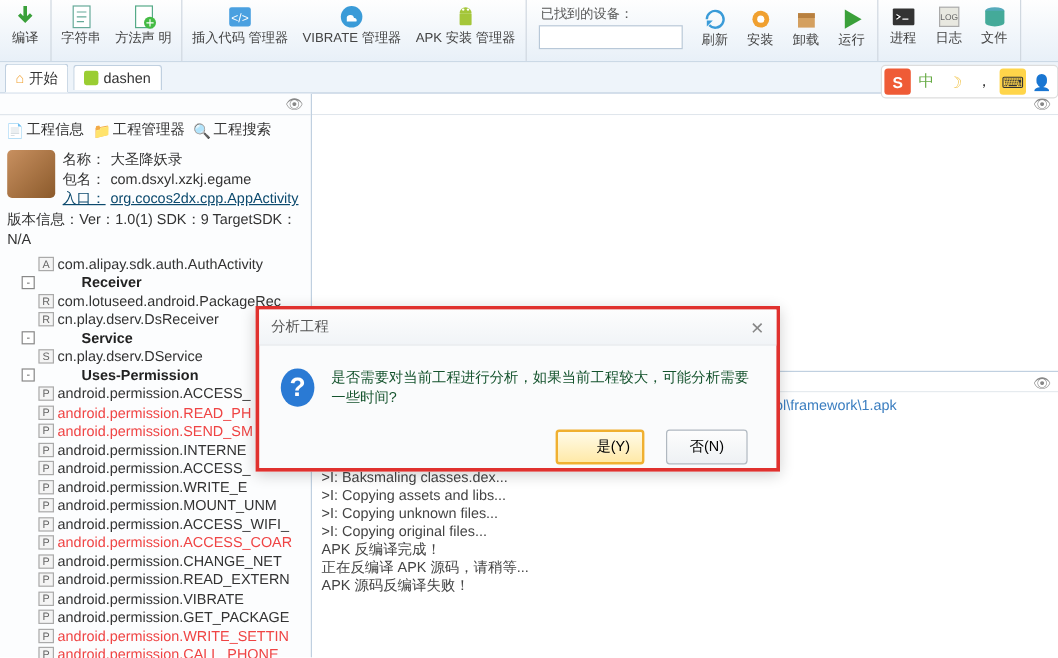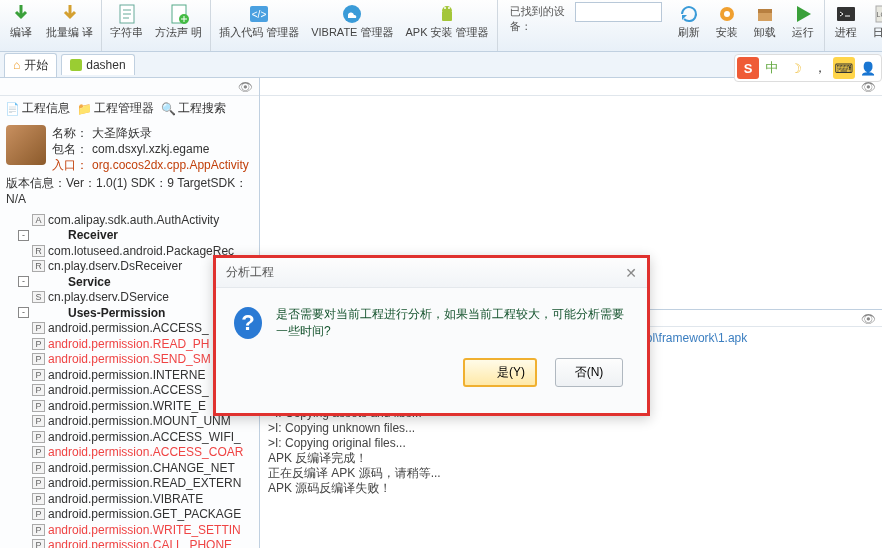--- a/index.html
+++ b/index.html
@@ -27,38 +27,38 @@
 .eye-icon { color:#888; cursor:pointer;}
 
 .info-tabs { display:flex; gap:8px; padding:4px 6px; font-size:12px;}
 .info-tab { display:flex; align-items:center; gap:2px; cursor:pointer;}
 .info-tab-icon{width:14px;height:14px;display:inline-flex;align-items:center;justify-content:center;}
 
 .project-info { padding:4px 6px; font-size:12px;}
 .proj-row { display:flex; gap:4px; line-height:16px;}
 .proj-thumb {width:40px;height:40px;background:linear-gradient(135deg,#c89060,#8b5a2b);border-radius:4px;float:left;margin-right:6px;}
 .proj-details{overflow:hidden;}
-.proj-link{color:#c2410c;}
+.proj-link{color:#0c4a6e;text-decoration:underline;}
 .ver-info{clear:both;padding-top:2px;font-size:12px;}
 
 .tree { flex:1; overflow:auto; padding:2px 0 2px 4px; font-size:12px;}
 .tree-row{display:flex;align-items:center;gap:3px;height:15.5px;white-space:nowrap;}
 .indent1{padding-left:14px;} .indent2{padding-left:28px;}
 .expander{width:11px;height:11px;border:1px solid #888;display:inline-flex;align-items:center;justify-content:center;font-size:9px;line-height:9px;color:#555;cursor:pointer;background:#fff;}
 .badge{width:13px;height:12px;border:1px solid #aaa;background:#f4f4f4;font-size:9px;display:inline-flex;align-items:center;justify-content:center;color:#666;}
 .tree-label{color:#333;}
 .tree-label.pink{color:#ef4444;}
 .tree-label.bold{font-weight:bold;color:#222;margin-left:36px;}
 
 .output-header{height:18px;border-top:1px solid #c0d0e0;border-bottom:1px solid #e0e6ec;display:flex;justify-content:flex-end;padding:2px 6px;}
 .output{flex:1;overflow:auto;padding:4px 8px;font-family:Consolas,monospace;font-size:12px;color:#444;background:#fff;}
 .output .kw{color:#3b7ec0;}
 .output div{white-space:nowrap;line-height:15px;}
 
-.dialog-overlay{position:absolute;left:213px;top:255px;width:437px;height:161px;border:3px solid #e0312e;background:#fafbfc;box-shadow:0 3px 12px rgba(0,0,0,.2);}
+.dialog-overlay{position:absolute;left:213px;top:255px;width:437px;height:138px;border:3px solid #e0312e;background:#fafbfc;box-shadow:0 3px 12px rgba(0,0,0,.2);}
 .dialog-title{display:flex;justify-content:space-between;align-items:center;padding:6px 10px;font-size:12px;color:#555;border-bottom:1px solid #e4e8ec;background:linear-gradient(#fdfdfd,#f1f4f7);}
 .dialog-close{cursor:pointer;color:#888;font-size:14px;}
 .dialog-body{display:flex;align-items:center;gap:14px;padding:18px 18px 10px;}
 .q-icon{width:32px;height:32px;border-radius:50%;background:#2a7ad4;color:#fff;display:flex;align-items:center;justify-content:center;font-size:22px;font-weight:bold;}
 .dialog-msg{font-size:12px;color:#14532d;}
 .dialog-btns{display:flex;justify-content:flex-end;gap:18px;padding:8px 24px 6px;}
 .dbtn{min-width:68px;padding:4px 10px;border:1px solid #b0b8c0;border-radius:3px;background:linear-gradient(#fdfdfd,#eef1f4);cursor:pointer;font-size:12px;}
 .dbtn.primary{border:2px solid #f0b030;background:linear-gradient(#fffbe8,#ffe9a8);padding-left:32px;}
 
 .float-bar{position:absolute;right:0;top:54px;display:flex;gap:2px;background:#fff;border:1px solid #ddd;padding:2px;border-radius:4px;}
@@ -77,29 +77,20 @@
     <div class="tool-group">
       <div class="tool-row">
         <div class="tool-item">
           <div class="tool-icon">
             <svg width="24" height="24">
               <path d="M12 3v12M7 10l5 5 5-5" stroke="#3aa03a" stroke-width="3" fill="none"></path>
             </svg>
           </div>
           <div class="tool-label">编译</div>
         </div>
-        <div class="tool-item">
-          <div class="tool-icon">
-            <svg width="24" height="24">
-              <path d="M12 3v12M7 10l5 5 5-5" stroke="#d4a030" stroke-width="3" fill="none"></path>
-            </svg>
-          </div>
-          <div class="tool-label">批量编
-译</div>
-        </div>
       </div>
     </div>
     <div class="tool-group">
       <div class="tool-row">
         <div class="tool-item">
           <div class="tool-icon">
             <svg width="24" height="24">
               <rect x="5" y="3" width="14" height="18" fill="#fff" stroke="#6a9"></rect>
               <path d="M8 8h8M8 12h8M8 16h6" stroke="#6a9"></path>
             </svg>
@@ -150,21 +141,21 @@
               <circle cx="14" cy="6" r="1" fill="#fff"></circle>
             </svg>
           </div>
           <div class="tool-label">APK 安装
 管理器</div>
         </div>
       </div>
     </div>
     <div class="tool-group">
       <div class="tool-row">
-        <div style="display: flex; flex-direction: row; padding: 2px 4px;">
+        <div style="display: flex; flex-direction: column; padding: 2px 4px;">
           <div class="device-label">已找到的设备：</div>
           <div class="device-box"></div>
         </div>
         <div class="tool-item">
           <div class="tool-icon">
             <svg width="24" height="24">
               <path d="M5 12a7 7 0 1 1 2 5" fill="none" stroke="#3a9bd8" stroke-width="2"></path>
               <path d="M5 18v-5h5z" fill="#3a9bd8"></path>
             </svg>
           </div>

